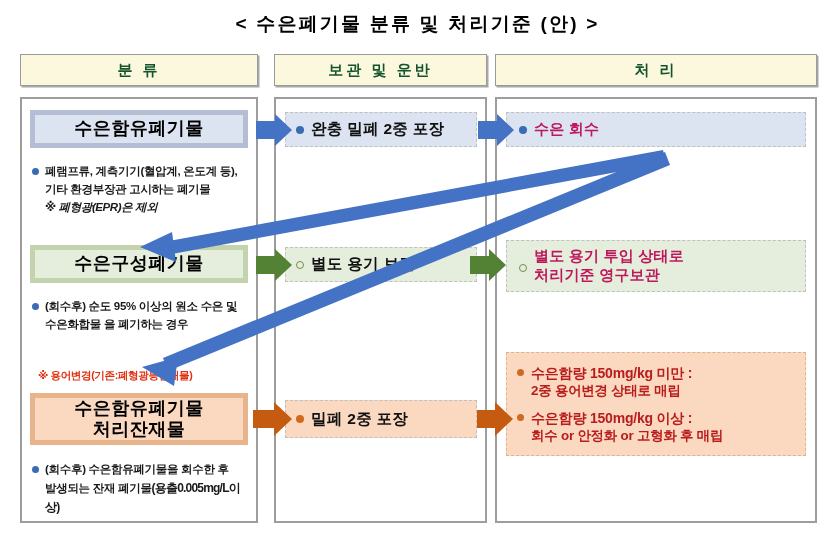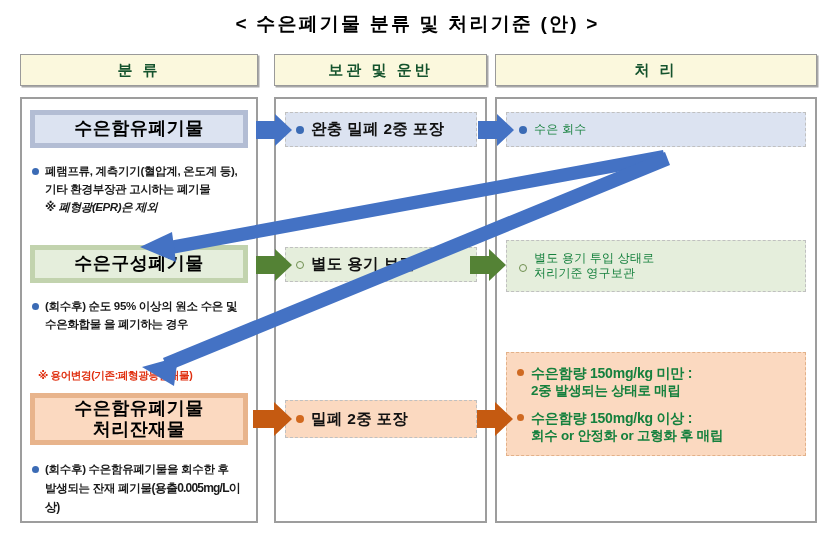--- a/index.html
+++ b/index.html
@@ -105,33 +105,33 @@
   .rgt{
     position:absolute;box-sizing:border-box;
     display:flex;align-items:center;
     border:1px dashed #c0c0c0;padding-left:12px;
   }
   #rgt-recover{left:506px;top:112px;width:300px;height:35px;}
   #rgt-perm{left:506px;top:240px;width:300px;height:52px;}
   #rgt-bury{left:506px;top:352px;width:300px;height:104px;
             border:1px dashed #e3b189;padding-left:10px;
             align-items:center;}
-  .rgt .lbl{font-size:12px;font-weight:normal;color:#15803d;line-height:1.25;letter-spacing:0.2px;}
+  .rgt .lbl{font-size:15px;font-weight:bold;color:#be185d;line-height:1.25;letter-spacing:0.2px;}
 
   
   .mk{flex:0 0 auto;margin-right:7px;}
   .mk-blue{width:8px;height:8px;border-radius:50%;background:#3b6bb5;}
   .mk-ring{width:8px;height:8px;border-radius:50%;border:1.4px solid #6f8f50;background:transparent;box-sizing:border-box;}
   .mk-orange{width:8px;height:8px;border-radius:50%;background:#d2691e;}
   .mk-orange-sm{width:7px;height:7px;border-radius:50%;background:#cf6a22;margin-top:5px;}
 
   
   .burylist{display:flex;flex-direction:column;gap:9px;width:100%;}
   .buryrow{display:flex;align-items:flex-start;}
-  .burytxt{font-size:14px;font-weight:bold;color:#15803d;line-height:1.3;letter-spacing:-0.2px;}
+  .burytxt{font-size:14px;font-weight:bold;color:#b91c1c;line-height:1.3;letter-spacing:-0.2px;}
   .burytxt .l2{display:block;font-size:13.4px;}
 
   
   #arrows{position:absolute;left:0;top:0;width:835px;height:538px;pointer-events:none;}
 </style>
 </head>
 <body>
 
 <div id="root">
 
@@ -220,21 +220,21 @@
       <span>처리기준 영구보관</span>
     </span>
   </div>
 
   <div class="rgt orange-fill" id="rgt-bury">
     <div class="burylist">
       <div class="buryrow">
         <span class="mk mk-orange-sm" style="margin-right:7px;"></span>
         <span class="burytxt">
           <span>수은함량 150mg/kg 미만 :</span>
-          <span class="l2">2중 발생되는 상태로 매립</span>
+          <span class="l2">2중 용어변경 상태로 매립</span>
         </span>
       </div>
       <div class="buryrow">
         <span class="mk mk-orange-sm" style="margin-right:7px;"></span>
         <span class="burytxt">
           <span>수은함량 150mg/kg 이상 :</span>
           <span class="l2">회수 or 안정화 or 고형화 후 매립</span>
         </span>
       </div>
     </div>

